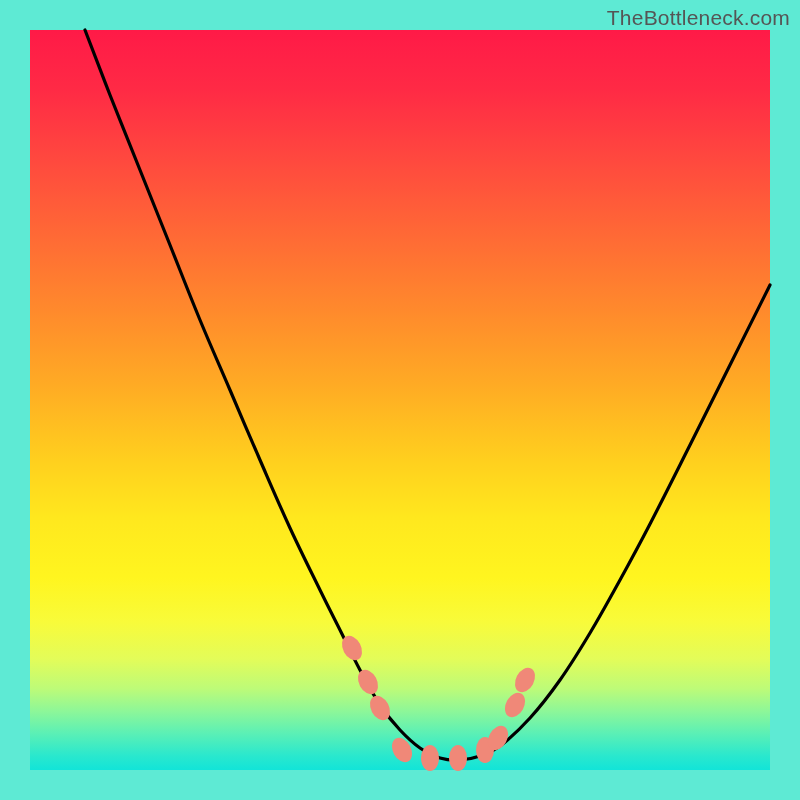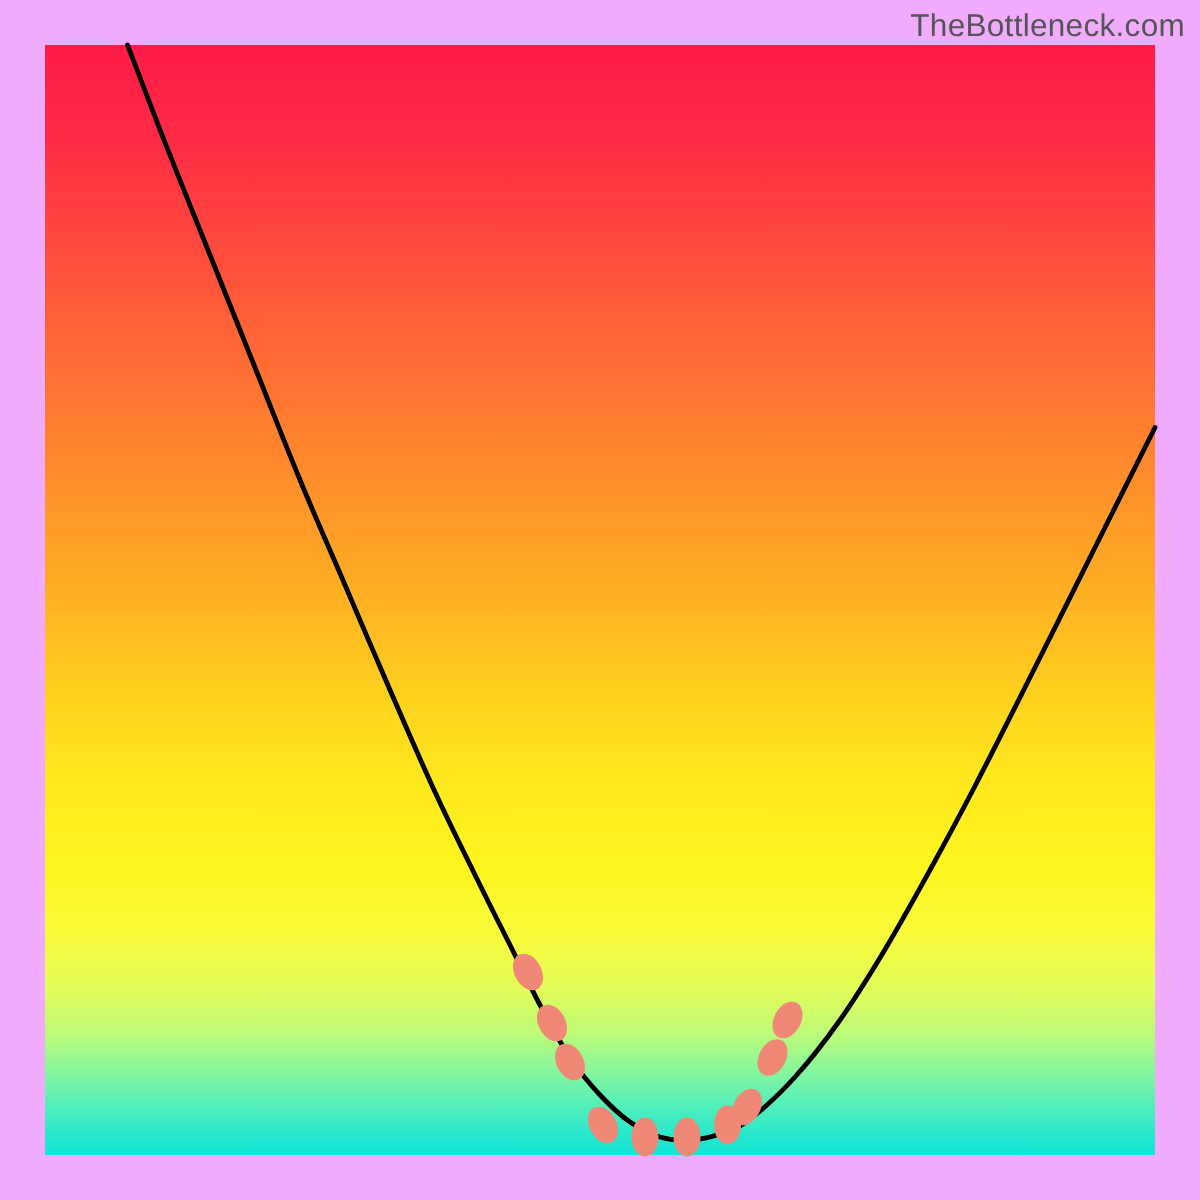--- a/index.html
+++ b/index.html
@@ -8,21 +8,21 @@
     width: 800px;
     height: 800px;
     background: #000;
     overflow: hidden;
     font-family: Arial, Helvetica, sans-serif;
   }
   .frame {
     position: relative;
     width: 800px;
     height: 800px;
-    background: #f0abfc;
+    background: #5eead4;
   }
   .plot {
     position: absolute;
     left: 30px;
     top: 30px;
     width: 740px;
     height: 740px;
     
     background: linear-gradient(
       to bottom,

